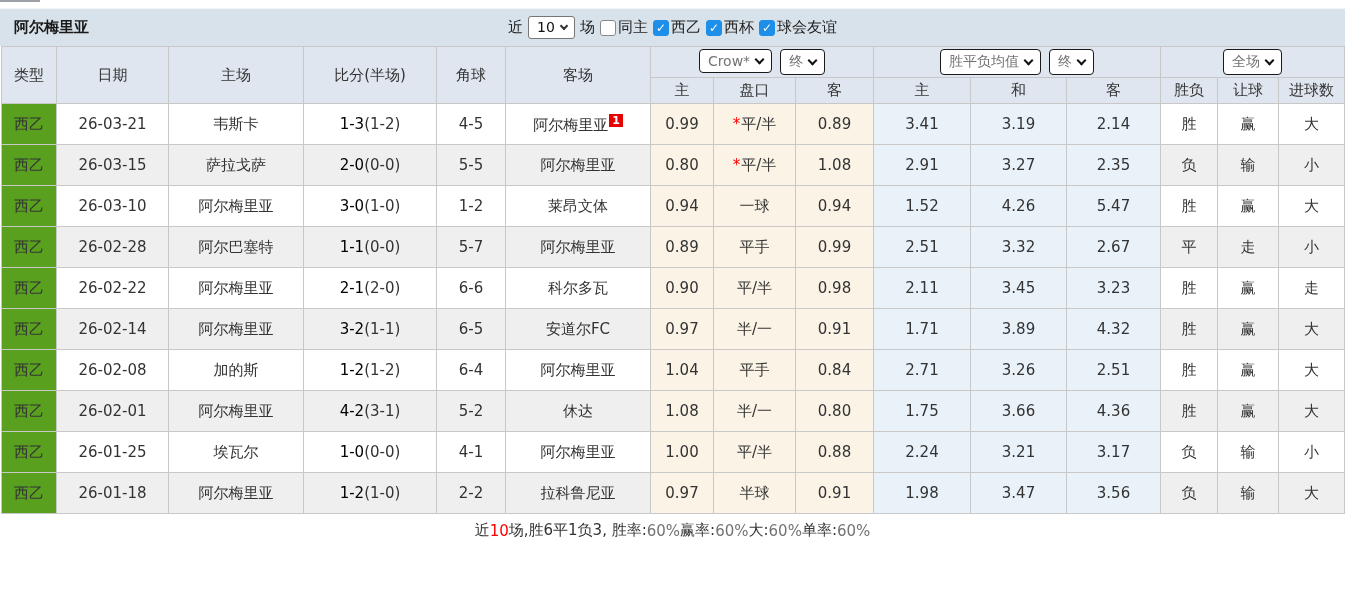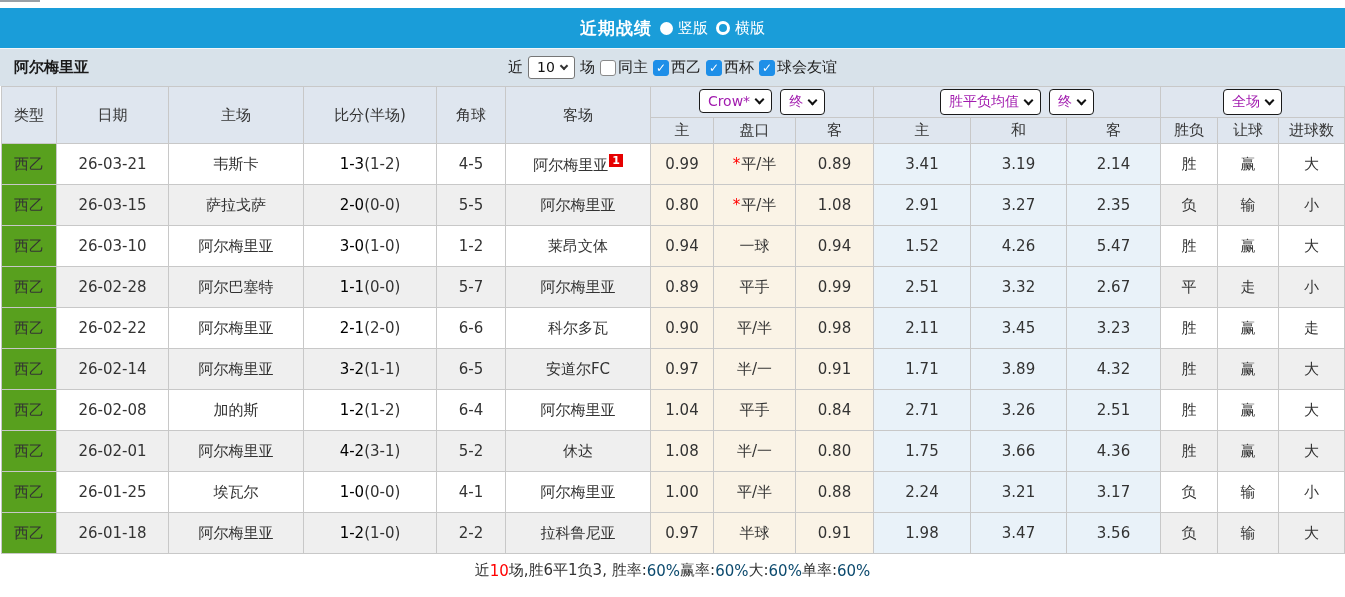--- a/index.html
+++ b/index.html
@@ -41,49 +41,38 @@
   td.c-eu { background:#E9F2F9 !important; }
   .hl { color:#2E9B2E;margin-top:40px; }
   .sc { color:#000000; }
   .half { color:#333;margin-top:8px; }
   .star { color:#FF0000; margin-right:1px; }
   sup.badge { background:#E60000; color:#fff; font-size:11px; font-weight:bold; padding:0 3px; margin-left:1px; line-height:13px; }
   .t-red { color:#E23E3E; }
   .t-green { color:#2F9E44; }
   .t-blue { color:#3535DD; }
 
-  .dd-btn { display:inline-flex; align-items:center; background:#fff; border:1px solid #1a1a1a; border-radius:4px; padding:3px 8px; font-size:14px; color:#a21caf; cursor:pointer; margin:0 4px; }
+  .dd-btn { display:inline-flex; align-items:center; background:#fff; border:1px solid #1a1a1a; border-radius:4px; padding:3px 8px; font-size:14px; color:#737373; cursor:pointer; margin:0 4px; }
   .dd-btn .chev { border-color:#111; width:7px; height:7px; }
 
   
   .footer { height:33px; display:flex; align-items:center; justify-content:center; font-size:15px; color:#333; background:#fff; }
   .footer .seg-red { color:#FF0000; }
-  .footer .seg-blue { color:#0c4a6e; }
+  .footer .seg-blue { color:#737373; }
   .footer .seg-black { color:#333; }
 </style>
 </head>
 <body>
 
 <div class="page">
 
   <div class="top-strip">
     <div class="top-notch"></div>
   </div>
 
-  <div class="titlebar">
-    <span class="title">近期战绩</span>
-    <span class="radio-wrap">
-      <span class="radio sel"></span>
-      <span class="radio-label">竖版</span>
-    </span>
-    <span class="radio-wrap">
-      <span class="radio unsel"></span>
-      <span class="radio-label">横版</span>
-    </span>
-  </div>
 
   <div class="filterbar">
     <span class="team-name">阿尔梅里亚</span>
     <span class="filter-center">
       <span>近</span>
       <span class="select-box">
         <span>10</span>
         <span class="chev"></span>
       </span>
       <span>场</span>

